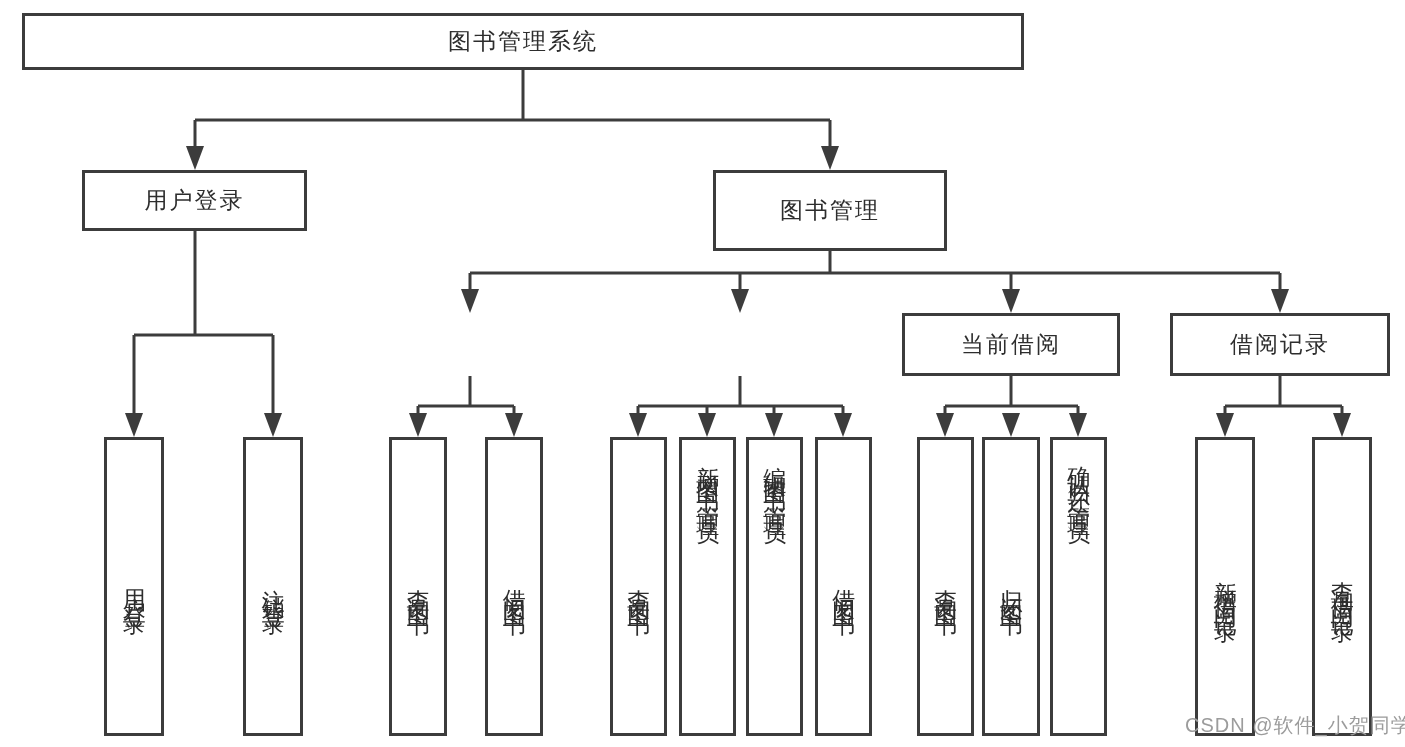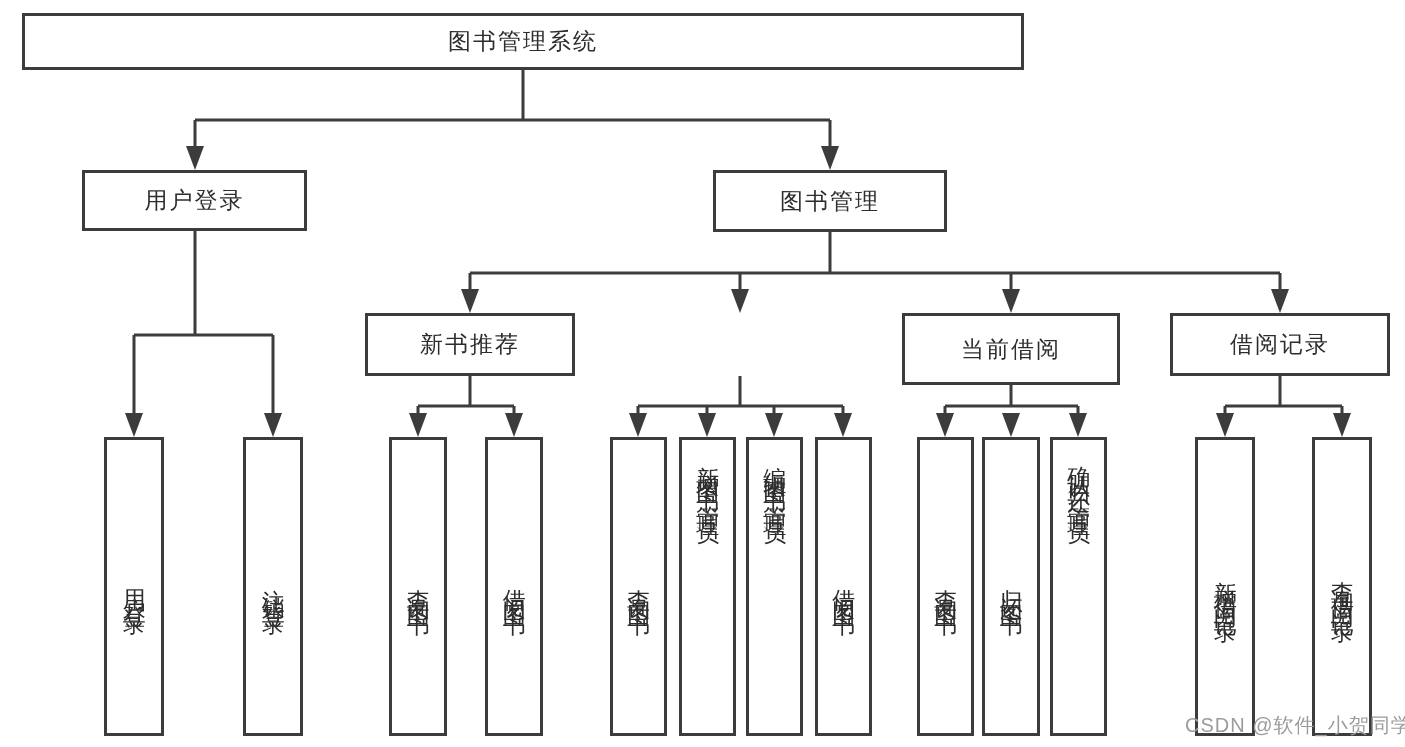--- a/index.html
+++ b/index.html
@@ -121,28 +121,25 @@
     <polygon points="1342,437 1333,413 1351,413"></polygon>
   </svg>
 
   <div class="hbox" style="left:22px; top:13px; width:1002px; height:57px;">
     <span class="hlabel">图书管理系统</span>
   </div>
 
   <div class="hbox" style="left:82px; top:170px; width:225px; height:61px;">
     <span class="hlabel">用户登录</span>
   </div>
-  <div class="hbox" style="left:713px; top:170px; width:234px; height:62px;">
+  <div class="hbox" style="left:713px; top:170px; width:234px; height:81px;">
     <span class="hlabel">图书管理</span>
   </div>
 
-  <div class="hbox" style="left:365px; top:313px; width:210px; height:63px;">
-    <span class="hlabel">新书推荐</span>
-  </div>
-  <div class="hbox" style="left:902px; top:313px; width:218px; height:72px;">
+  <div class="hbox" style="left:902px; top:313px; width:218px; height:63px;">
     <span class="hlabel">当前借阅</span>
   </div>
   <div class="hbox" style="left:1170px; top:313px; width:220px; height:63px;">
     <span class="hlabel">借阅记录</span>
   </div>
 
   <div class="vbox" style="left:104px; width:60px;">
     <span class="vlabel">用户登录</span>
   </div>
   <div class="vbox" style="left:243px; width:60px;">

